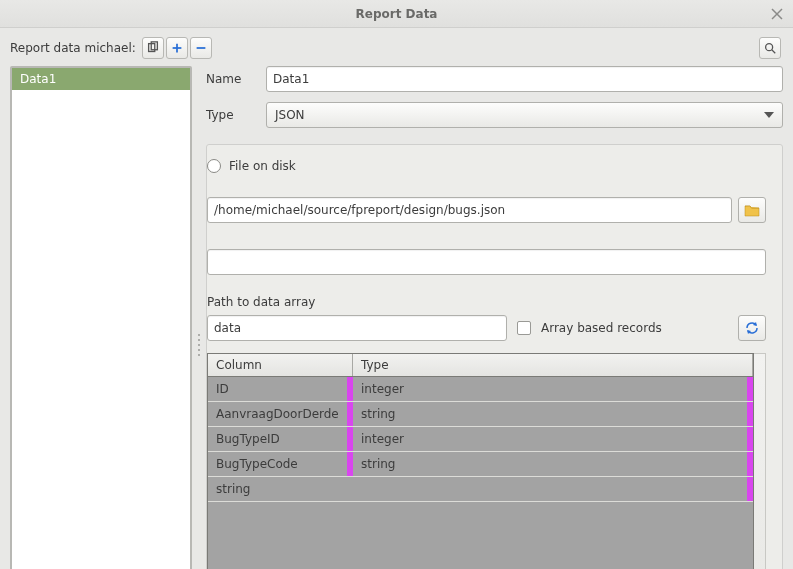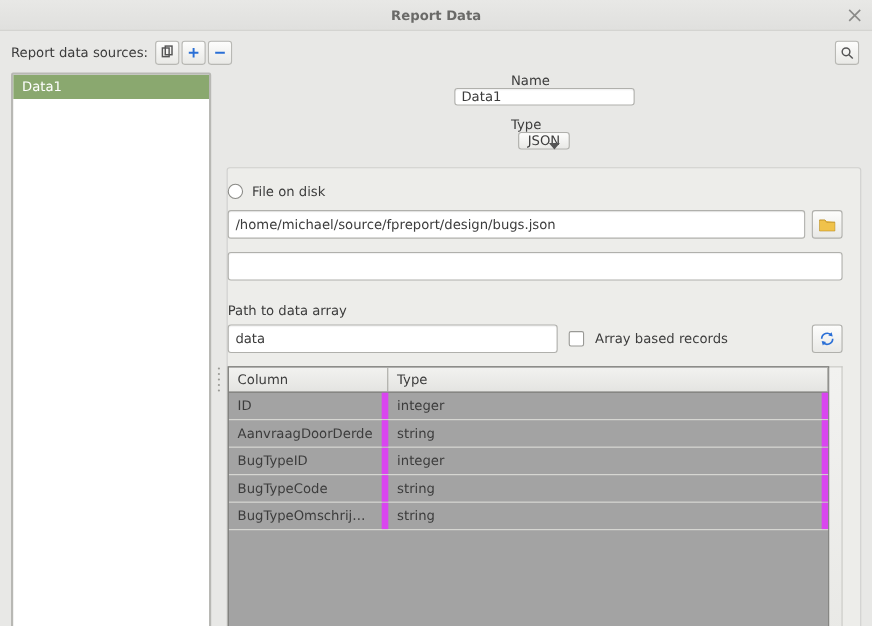--- a/index.html
+++ b/index.html
@@ -20,34 +20,34 @@
 .main { display: flex; height: 557px; gap: 4px; }
 
 .srclist { width: 182px; border: 2px solid #b8b8b4; background: #fff; border-radius: 2px; overflow: hidden; }
 .srclist .item { padding: 4px 8px; color: #fff; background: #8aa86f; }
 
 .drag-dots { width: 6px; display: flex; flex-direction: column; justify-content: center; gap: 3px; align-items: center; }
 .drag-dots div { width: 2px; height: 2px; background: #9a9a96; border-radius: 50%; }
 
 .rightpane { flex: 1; display: flex; flex-direction: column; }
 
-.form-row { display: flex; align-items: center; margin-bottom: 10px; flex-direction: column; }
+.form-row { display: flex; align-items: center; margin-bottom: 10px; }
 .form-row .flabel { width: 60px; color: #3c3c3c; }
 .textinput { flex: 1; height: 26px; border: 1px solid #b0b0ac; border-radius: 3px; background: #fff; padding: 0 6px; outline: none; box-shadow: inset 0 1px 1px rgba(0,0,0,0.06); }
 .selectbox { flex: 1; height: 26px; border: 1px solid #b0b0ac; border-radius: 3px; background: linear-gradient(#fdfdfc,#e9e9e6); display: flex; align-items: center; padding: 0 8px; cursor: pointer; position: relative; }
 .selectbox .arrow { position: absolute; right: 8px; top: 9px; width: 0; height: 0; border-left: 5px solid transparent; border-right: 5px solid transparent; border-top: 6px solid #555; }
 
 .settings { border: 1px solid #cfcfcd; border-radius: 3px; background: #ededea; padding: 14px 16px 16px 0; margin-top: 6px; flex: 1; display: flex; flex-direction: column; }
 
 .radio-row { display: flex; align-items: center; margin-bottom: 10px; }
 .radio { width: 14px; height: 14px; border: 1px solid #8a8a86; border-radius: 50%; background: #fff; margin-right: 8px; position: relative; cursor: pointer; }
 .radio.checked { border-color: #6a9a3a; }
 .radio.checked::after { content:""; position:absolute; left:3px; top:3px; width:6px; height:6px; border-radius:50%; background:#6a9a3a; }
 
-.file-row { display: flex; gap: 6px; margin-bottom: 12px; }
+.file-row { display: flex; gap: 6px; margin-bottom: 12px; margin-top: 14px; }
 .file-row .textinput { flex: 1; }
 .square-iconbtn { width: 28px; height: 26px; border: 1px solid #b0b0ac; border-radius: 3px; background: linear-gradient(#fdfdfc,#e9e9e6); display: inline-flex; align-items: center; justify-content: center; cursor: pointer; }
 
 .path-label { margin: 8px 0 6px 0; color: #3c3c3c; }
 
 .path-row { display: flex; align-items: center; gap: 10px; margin-bottom: 12px; }
 .path-row .textinput { width: 300px; flex: none; }
 .chk { width: 14px; height: 14px; border: 1px solid #9a9a96; background: #fff; border-radius: 2px; cursor: pointer; }
 .chk-label { color: #3c3c3c; }
 
@@ -85,21 +85,21 @@
     <svg viewBox="0 0 16 16">
         <line x1="3" y1="3" x2="13" y2="13" stroke="#8a8a88" stroke-width="1.5"></line>
         <line x1="13" y1="3" x2="3" y2="13" stroke="#8a8a88" stroke-width="1.5"></line>
       </svg>
   </span>
 </div>
 
 <div class="body">
 
   <div class="top-row">
-    <span class="label">Report data sources:</span>
+    <span class="label">Report data michael:</span>
     <span class="iconbtn">
       <svg class="i-copy" viewBox="0 0 16 16">
           <rect x="3" y="3" width="7" height="9"></rect>
           <rect x="6" y="1" width="7" height="9"></rect>
         </svg>
     </span>
     <span class="iconbtn">
       <svg class="i-plus" viewBox="0 0 16 16">
           <line x1="8" y1="3" x2="8" y2="13"></line>
           <line x1="3" y1="8" x2="13" y2="8"></line>
@@ -203,21 +203,20 @@
             </div>
             <div class="row">
               <div class="cell col0">BugTypeID</div>
               <div class="cell col1">integer</div>
             </div>
             <div class="row">
               <div class="cell col0">BugTypeCode</div>
               <div class="cell col1">string</div>
             </div>
             <div class="row">
-              <div class="cell col0">BugTypeOmschrijving</div>
               <div class="cell col1">string</div>
             </div>
           </div>
           <div class="vscroll"></div>
         </div>
 
       </div>
 
     </div>
 

